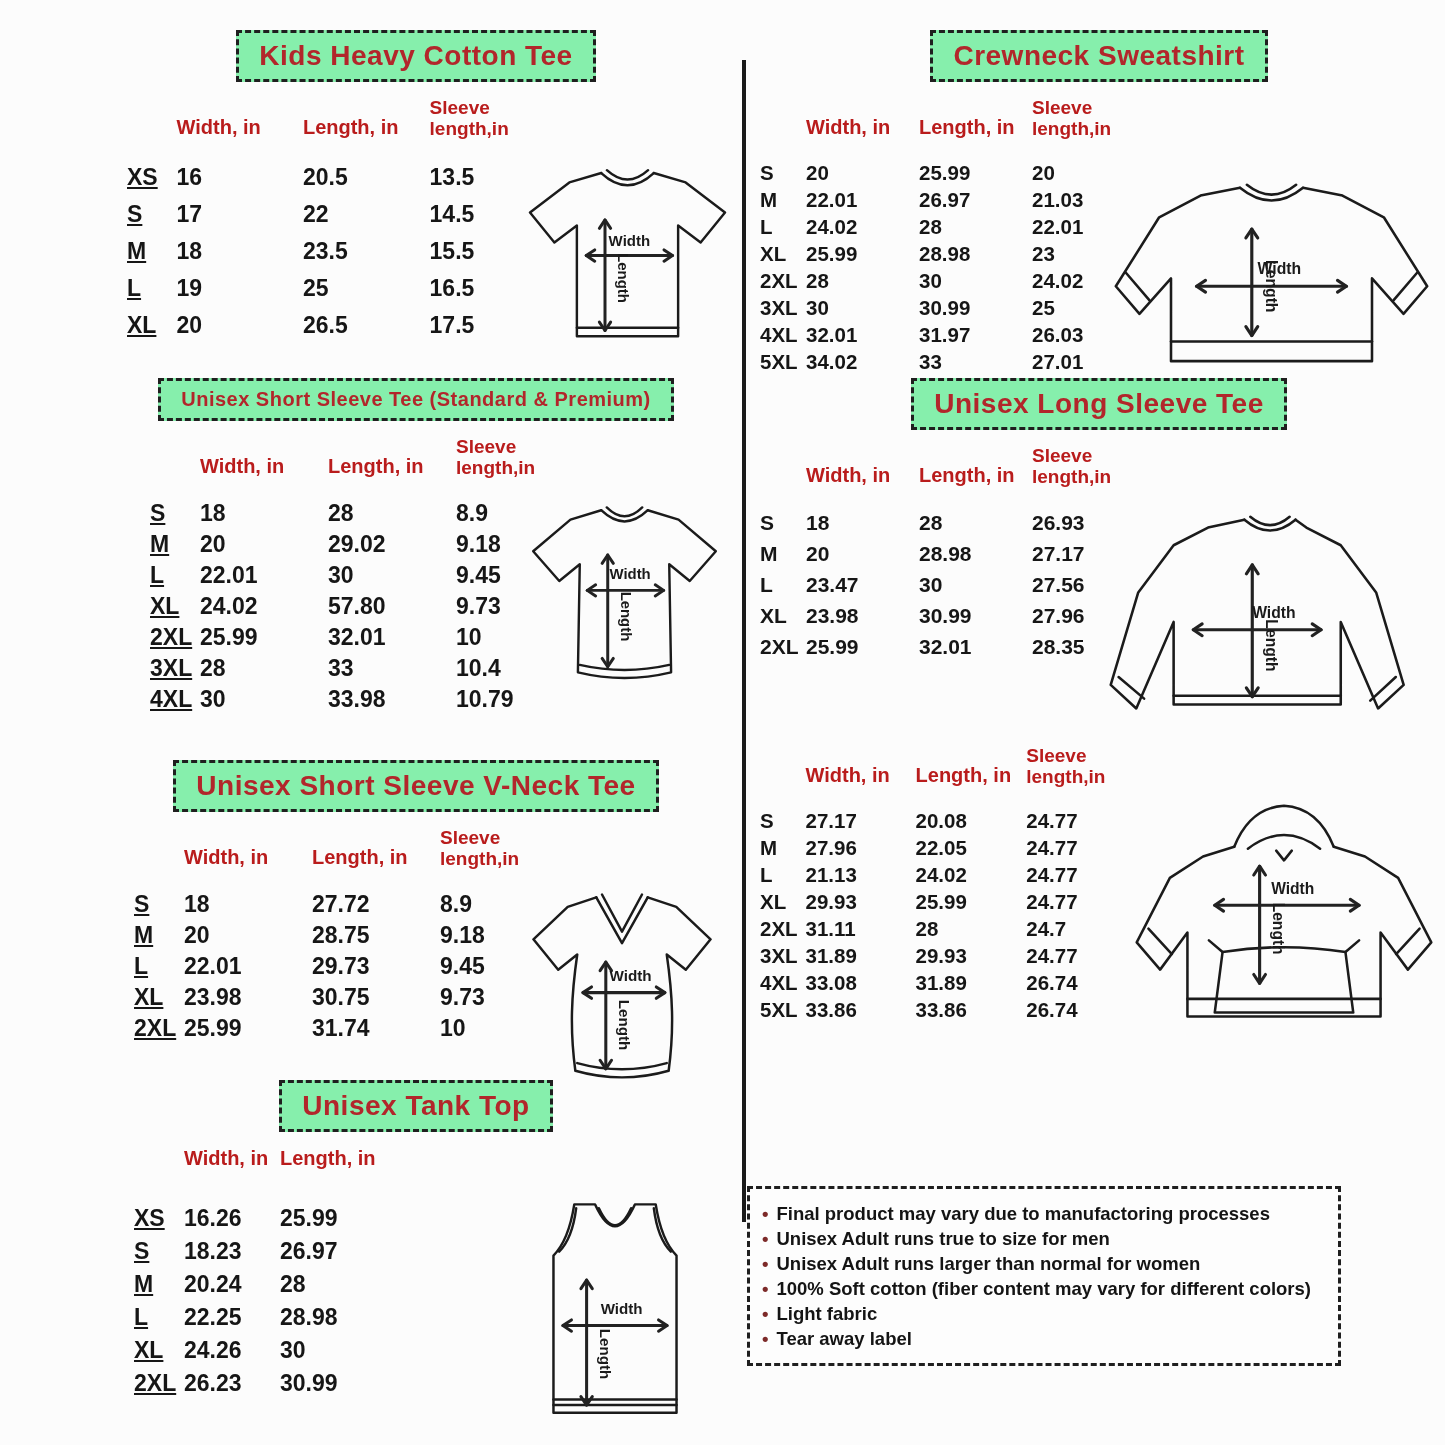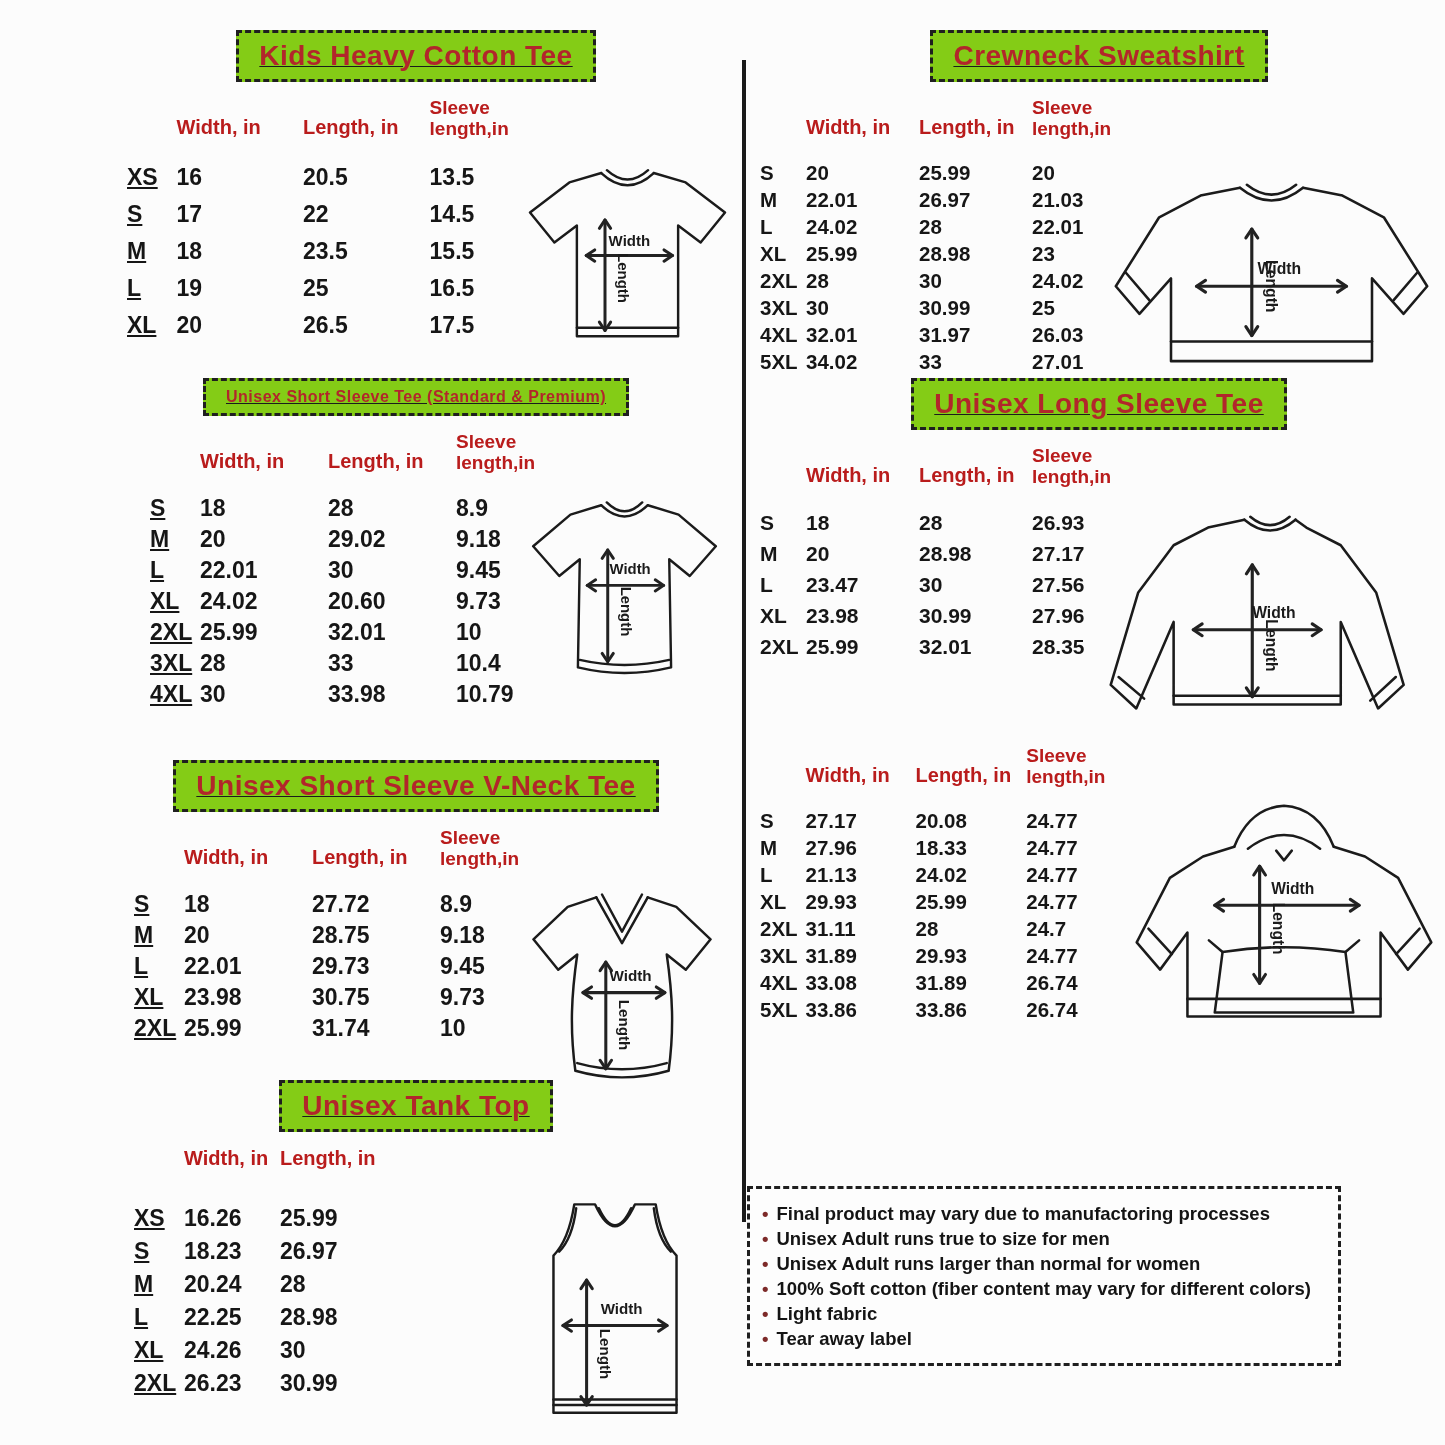--- a/index.html
+++ b/index.html
@@ -6,23 +6,23 @@
   html,body { background:#ffffff; }
   .page {
     position:relative; width:1445px; height:1445px; margin:0 auto;
     background:#fcfcfc; color:#1c1c1c; overflow:hidden;
     font-family:"Liberation Sans","DejaVu Sans",sans-serif;
   }
   .divider { position:absolute; left:742px; top:60px; width:4px; height:1162px; background:#1a1a1a; }
 
   .panel { position:absolute; }
   .title-row { text-align:center; }
-  .title-box { display:inline-block; border:3px dashed #1f1f1f; padding:7px 20px; background:#84cc16;text-decoration:underline; }
+  .title-box { display:inline-block; border:3px dashed #1f1f1f; padding:7px 20px; background:#86efac; }
   .title-box .t { font-size:28px; font-weight:700; color:#b2262b; letter-spacing:.5px; white-space:nowrap; }
-  .panel.long-title .title-box .t { font-size:16px; }
+  .panel.long-title .title-box .t { font-size:20px; }
 
   .panel-body { display:flex; align-items:flex-start; margin-top:6px; }
 
   table.size-table { border-collapse:collapse; table-layout:fixed; }
   .size-table th, .size-table td { text-align:left; font-weight:700; padding:0; vertical-align:middle; }
   .size-table thead th { color:#b91c1c; font-size:20px; line-height:1.08; vertical-align:bottom; padding:10px 0 20px 0; }
   .size-table tbody { font-size:23px; color:#161616; }
 
   
   .pl .size-table th.size { width:50px;text-decoration:underline; }
@@ -259,21 +259,21 @@
             </tr>
             <tr>
               <th class="size">L</th>
               <td>22.01</td>
               <td>30</td>
               <td>9.45</td>
             </tr>
             <tr>
               <th class="size">XL</th>
               <td>24.02</td>
-              <td>20.60</td>
+              <td>57.80</td>
               <td>9.73</td>
             </tr>
             <tr>
               <th class="size">2XL</th>
               <td>25.99</td>
               <td>32.01</td>
               <td>10</td>
             </tr>
             <tr>
               <th class="size">3XL</th>
@@ -478,21 +478,21 @@
           <tbody>
             <tr>
               <th class="size">S</th>
               <td>27.17</td>
               <td>20.08</td>
               <td>24.77</td>
             </tr>
             <tr>
               <th class="size">M</th>
               <td>27.96</td>
-              <td>18.33</td>
+              <td>22.05</td>
               <td>24.77</td>
             </tr>
             <tr>
               <th class="size">L</th>
               <td>21.13</td>
               <td>24.02</td>
               <td>24.77</td>
             </tr>
             <tr>
               <th class="size">XL</th>

